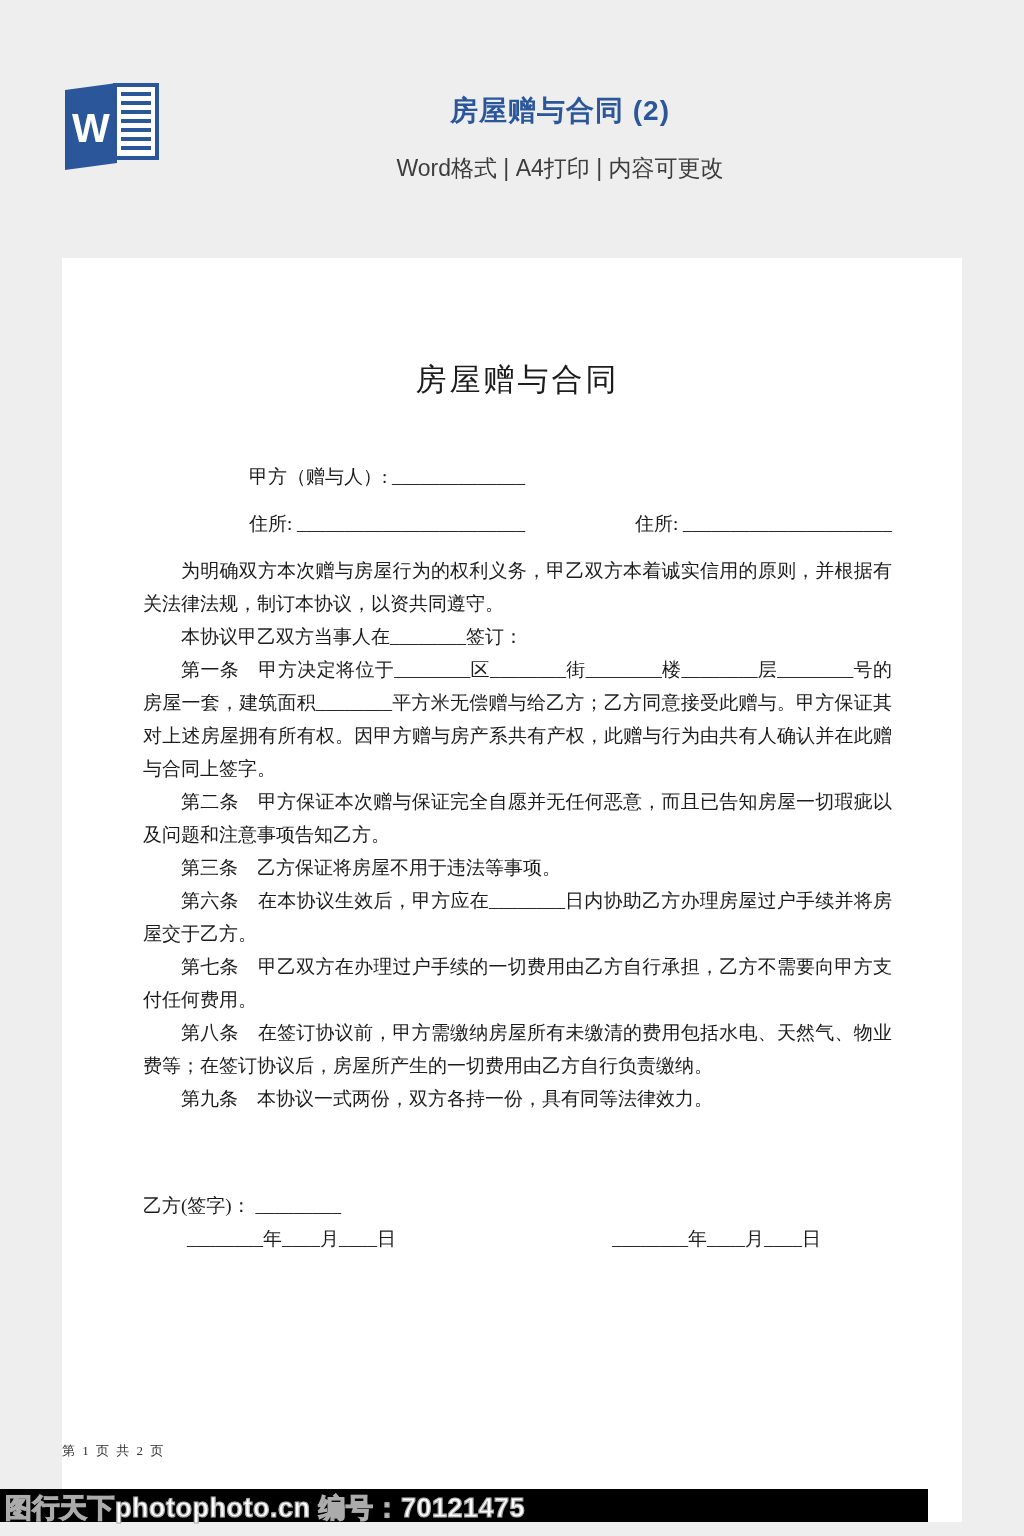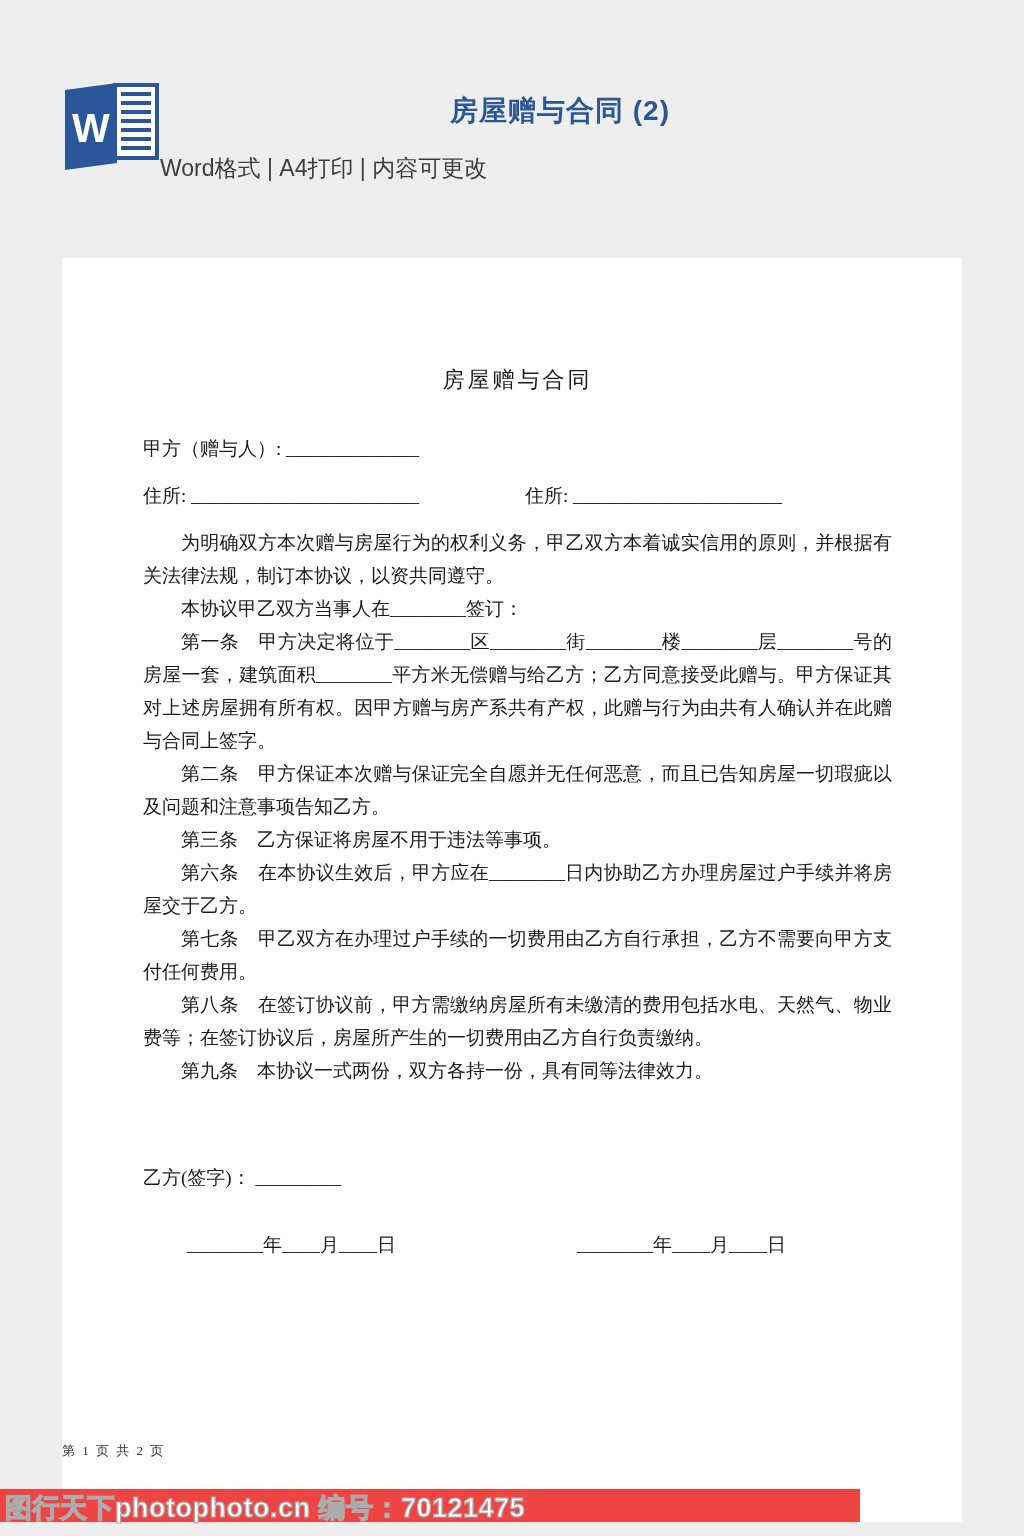--- a/index.html
+++ b/index.html
@@ -11,52 +11,52 @@
     font-family:"Liberation Sans",sans-serif;
   }
   
   .word-icon{position:absolute;left:63px;top:82px;width:96px;height:90px;}
   .hdr-title{
     position:absolute;left:160px;top:92px;width:800px;
     text-align:center;font-size:28px;font-weight:700;color:#2b579a;letter-spacing:1px;
   }
   .hdr-sub{
     position:absolute;left:160px;top:153px;width:800px;
-    font-size:23px;color:#3d3d3d;
+    text-align:center;font-size:23px;color:#3d3d3d;
   }
   
   .page{
     position:absolute;left:62px;top:258px;width:900px;height:1264px;
     background:#ffffff;box-sizing:border-box;
     padding:0 70px 0 81px;
     font-family:"Liberation Serif","DejaVu Serif",serif;
     color:#1c1c1c;font-size:19px;line-height:33px;
   }
   .doc-title{
     margin-top:102px;text-align:center;
-    font-size:22px;letter-spacing:3px;line-height:40px;font-weight:400;
+    font-size:31px;letter-spacing:3px;line-height:40px;font-weight:400;
   }
-  .parties{margin-top:32px;}
+  .parties{margin-top:60px;text-align:right;}
   .party-row{display:flex;margin-bottom:14px;white-space:nowrap;}
   .party-left{flex:0 0 382px;}
   .party-right{flex:1;}
   .paragraphs{margin-top:10px;}
   .paragraphs p{margin:0;text-indent:2em;text-align:justify;}
   .sig-row{display:flex;margin-top:74px;white-space:nowrap;}
   .sig-a{margin-left:45px;flex:0 0 382px;}
-  .date-row{display:flex;margin-top:34px;white-space:nowrap;}
+  .date-row{display:flex;white-space:nowrap;gap:35px;}
   .date-a{margin-left:44px;flex:0 0 390px;}
   .page-num{
     position:absolute;left:0;right:0;top:1176px;
     font-size:13px;letter-spacing:2px;color:#333333;
   }
   
   .watermark-bar{
-    position:absolute;left:0;top:1489px;width:860px;height:33px;
-    background:#ef4444;
+    position:absolute;left:0;top:1489px;width:928px;height:33px;
+    background:#000000;
   }
   .watermark-text{
     position:absolute;left:5px;top:1px;
     font-size:27px;font-weight:700;letter-spacing:0.5px;
     color:#fefefe;
     -webkit-text-stroke:1.2px #ababab;
     text-shadow:0 0 1px #bbbbbb;
     font-family:"Liberation Sans",sans-serif;
     white-space:nowrap;
   }

